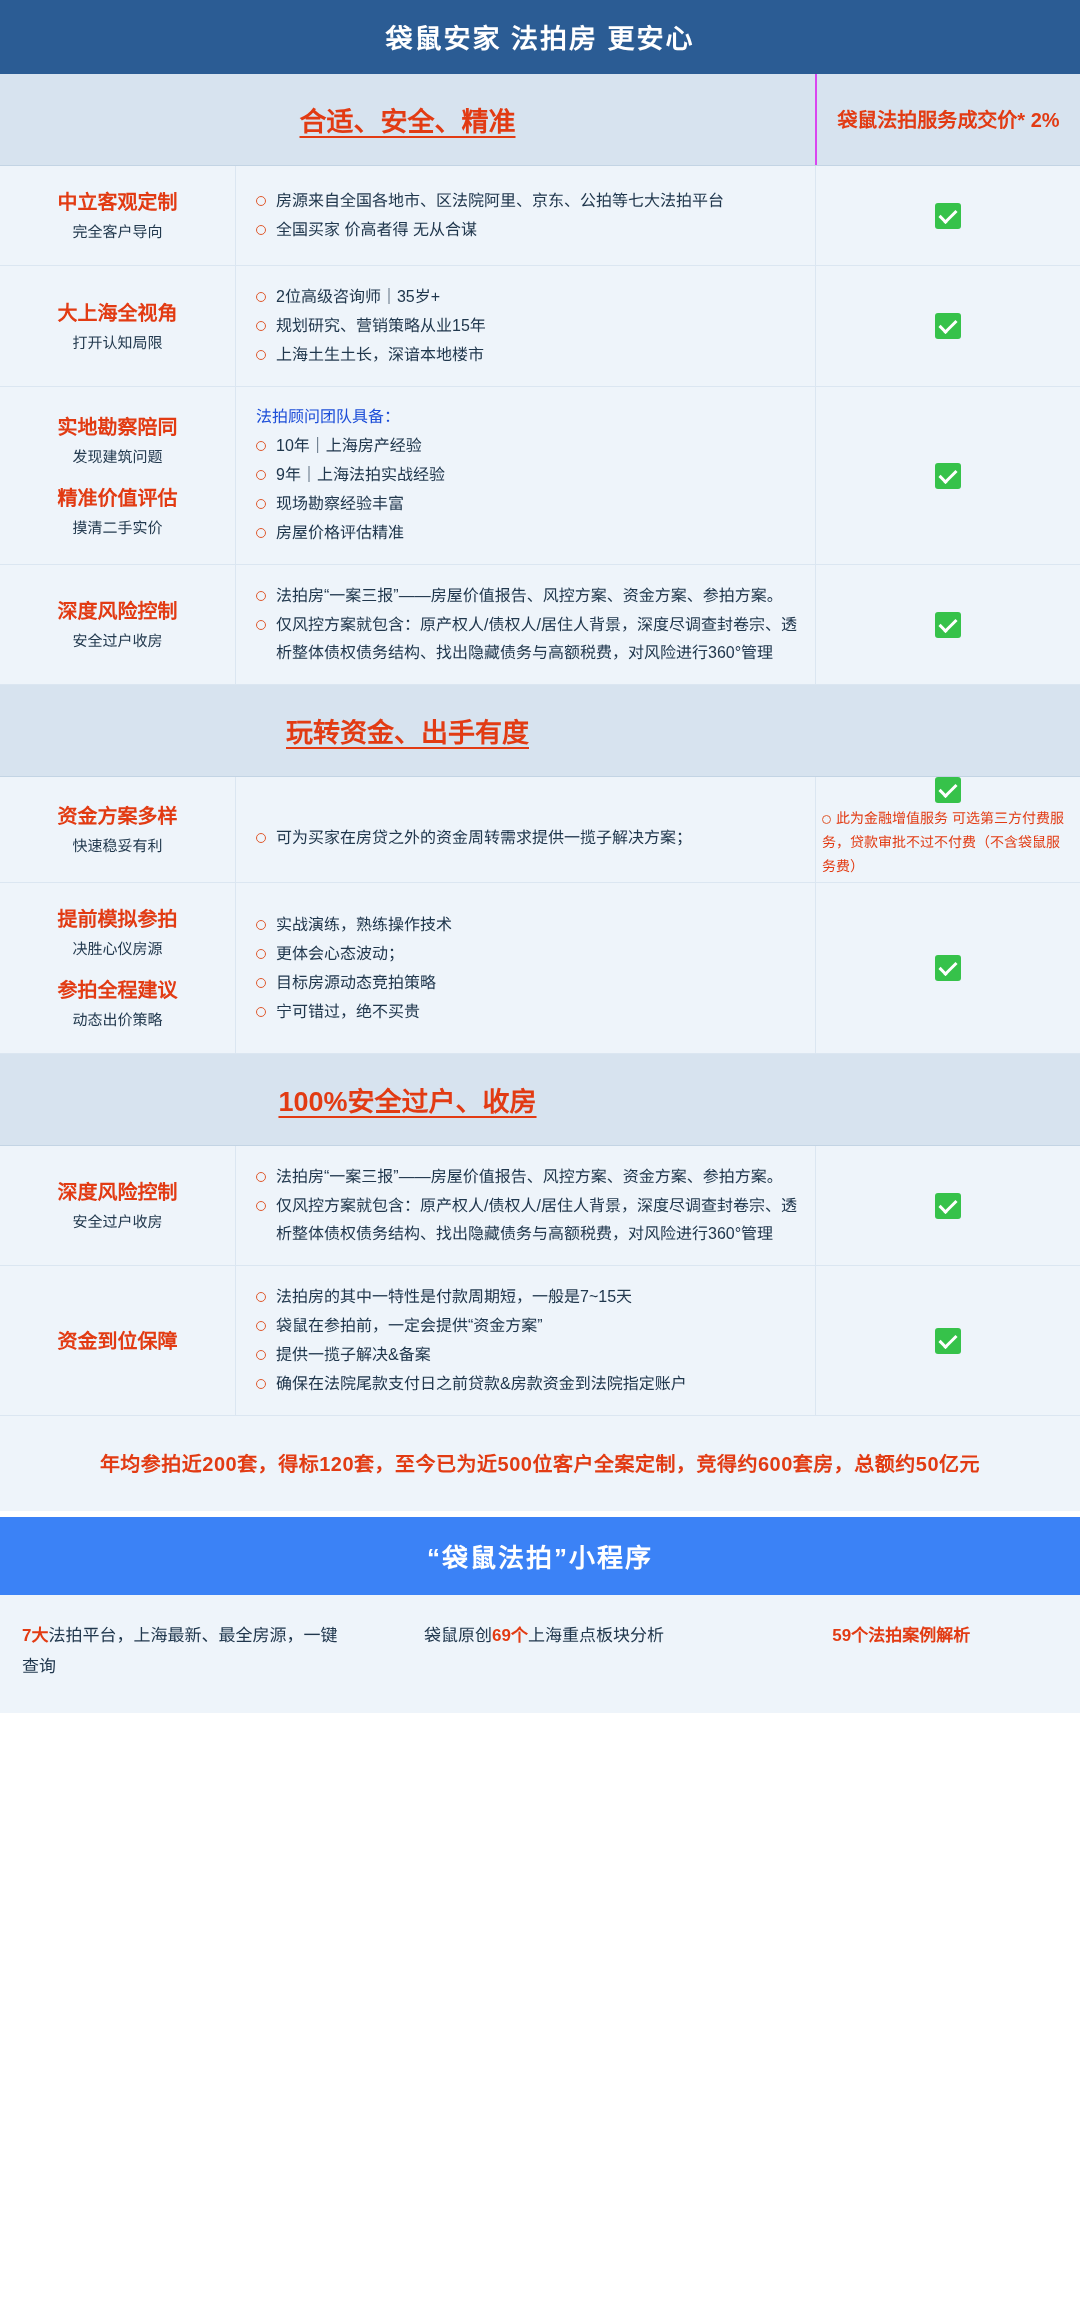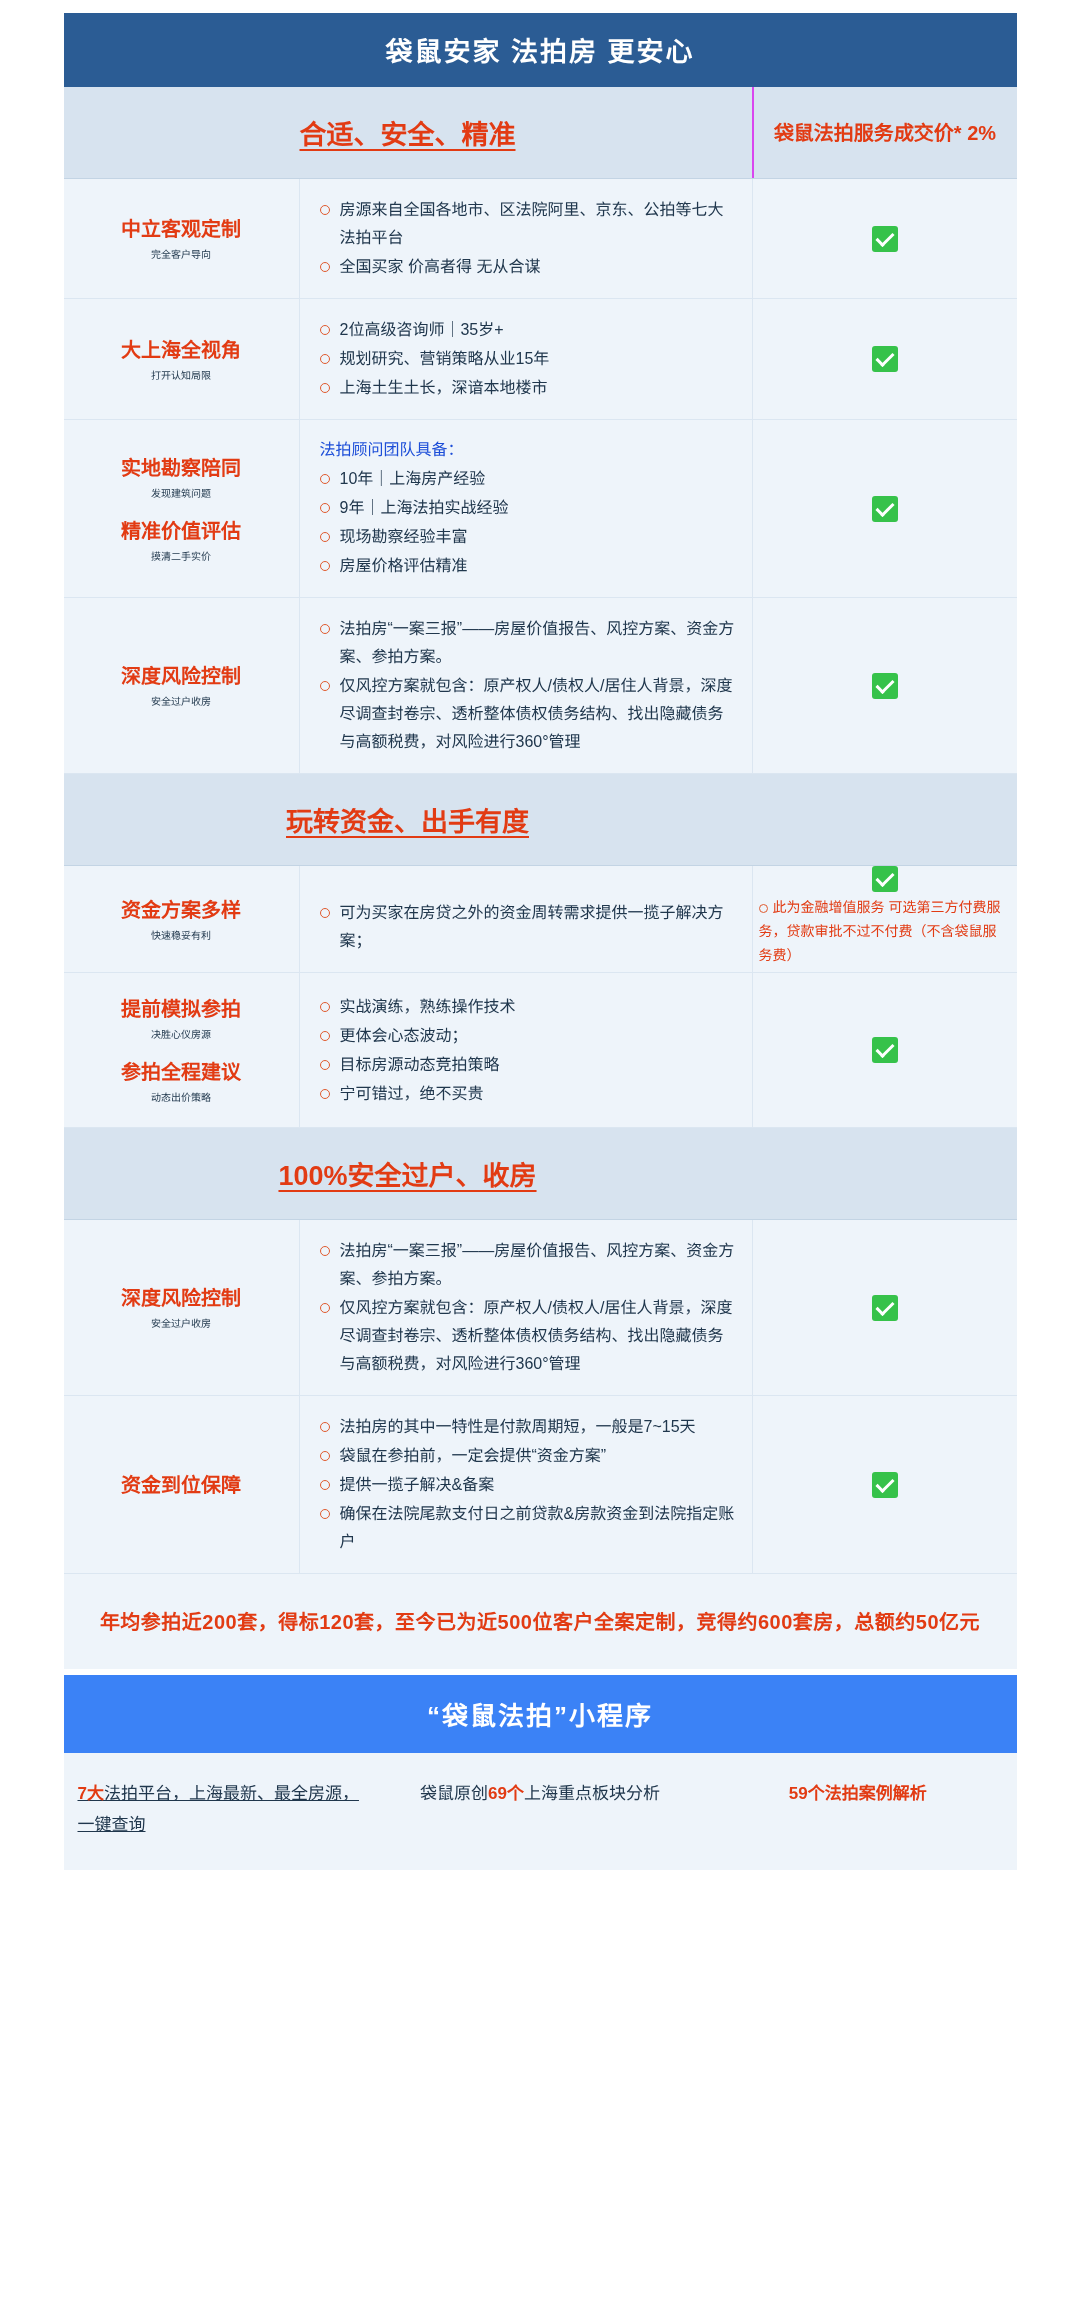--- a/index.html
+++ b/index.html
@@ -2,21 +2,21 @@
 <html lang="zh-CN"><head>
 <meta charset="utf-8">
 <style>
   html,body{margin:0;padding:0;}
   body{
     width:1080px;
     background:#ffffff;
     font-family:"Liberation Sans","DejaVu Sans",sans-serif;
     color:#1a3a5c;
   }
-  .page{width:953px;margin:13px auto;background:#eef4fa;position:relative;}
+  .page{width:1080px;margin:0 auto;background:#eef4fa;position:relative;}
 
   
   .title-bar{
     background:#2b5c94;
     color:#ffffff;
     text-align:center;
     font-size:27px;
     font-weight:bold;
     letter-spacing:2px;
     padding:17px 0 18px 0;
@@ -76,21 +76,21 @@
   }
   .lbl-block{margin:7px 0;}
   .lbl-main{
     color:#e23b13;
     font-size:20px;
     font-weight:bold;
     line-height:1.5;
   }
   .lbl-sub{
     color:#233a4f;
-    font-size:10px;
+    font-size:15px;
     line-height:1.6;
     margin-top:3px;
   }
   .col-body{
     flex:1 1 auto;
     padding:16px 14px 16px 18px;
     box-sizing:border-box;
     border-left:1px solid #dbe6f1;
     display:flex;
     flex-direction:column;
@@ -201,21 +201,21 @@
   }
   .fcol{
     flex:1 1 0;
     text-align:center;
     font-size:17px;
     line-height:1.8;
     color:#20374d;
     padding:0 14px;
     box-sizing:border-box;
   }
-  .fcol.left{text-align:left;padding-left:14px;text-decoration:underline;}
+  .fcol.left{text-align:left;padding-left:22px;}
   .fcol em{font-style:normal;color:#e23b13;font-weight:bold;}
   .fcol .big{color:#e23b13;font-weight:bold;}
 </style>
 </head>
 <body>
 
 <div class="page">
 
   <div class="title-bar">袋鼠安家  法拍房  更安心</div>
 

